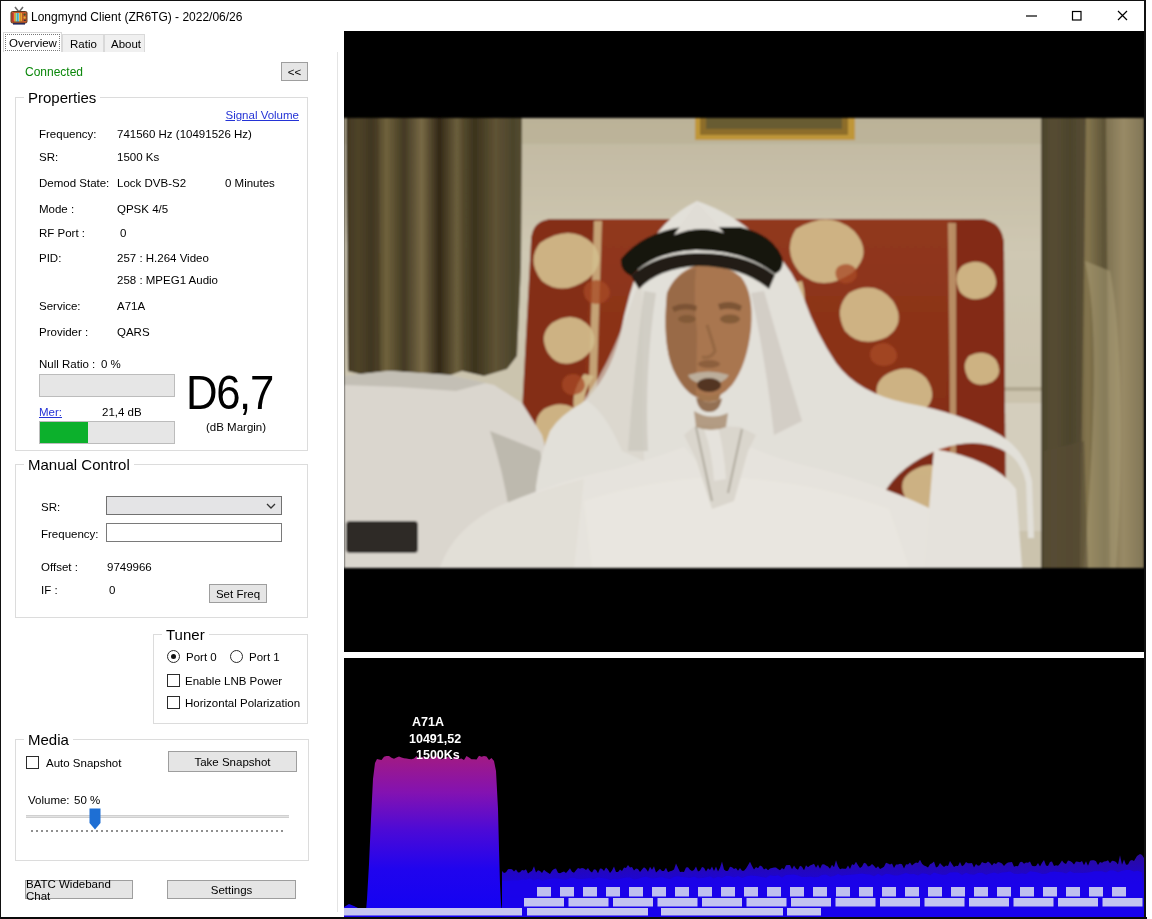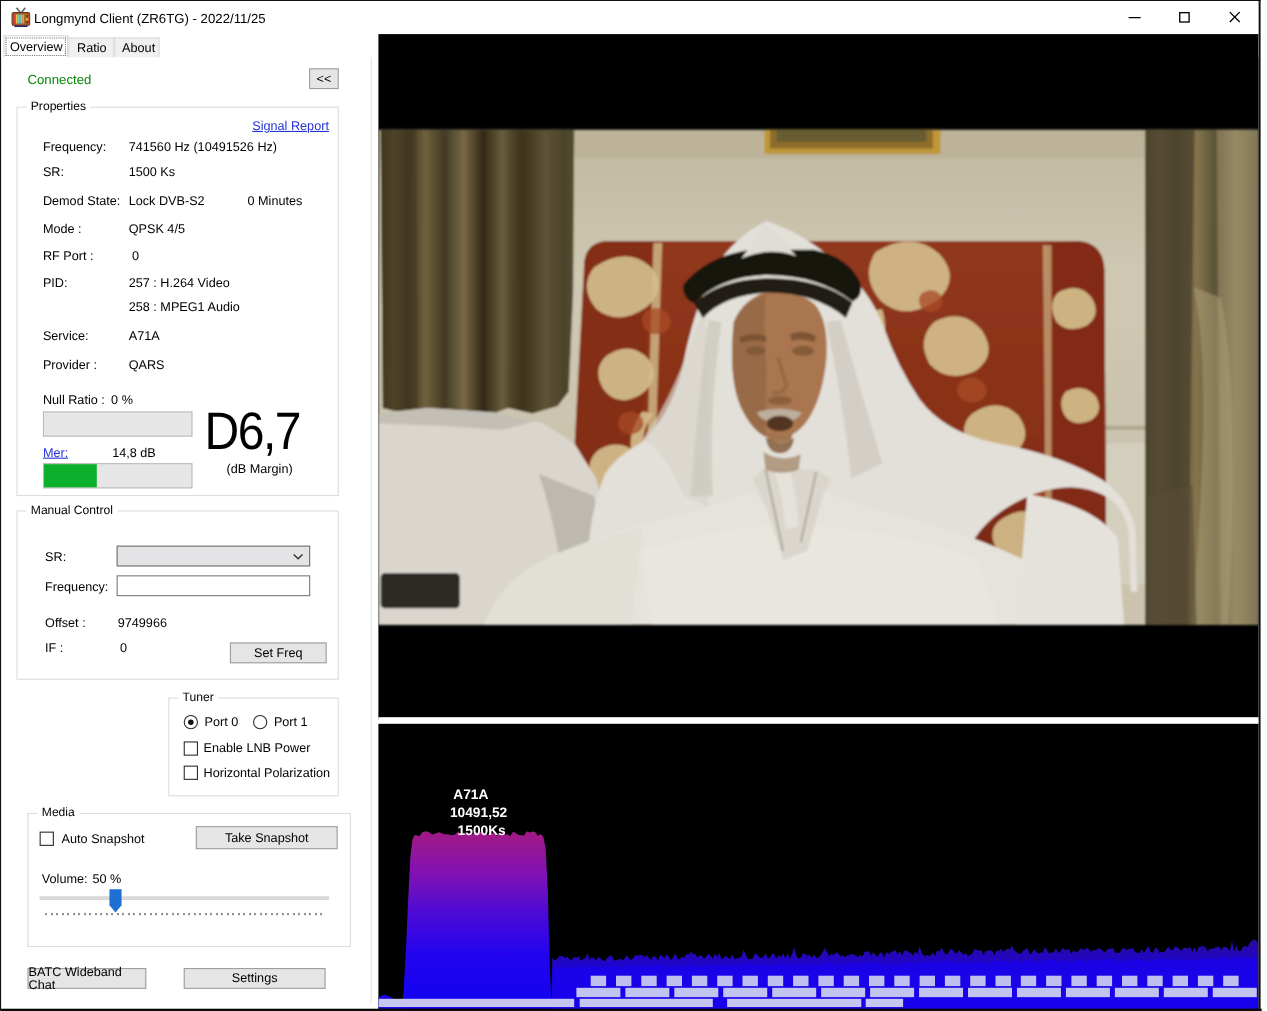--- a/index.html
+++ b/index.html
@@ -1,20 +1,20 @@
 <!DOCTYPE html>
 <html><head><meta charset="utf-8"><style>
 *{margin:0;padding:0;box-sizing:border-box}
 html,body{width:1152px;height:919px;background:#fff;font-family:"Liberation Sans",sans-serif;}
 #app{position:absolute;left:0;top:0;width:1146px;height:919px;background:#fff;border-left:1px solid #111;border-top:1px solid #111;border-right:2px solid #111;}
 .ab{position:absolute}
 .t{position:absolute;font-size:11.5px;color:#000;white-space:nowrap;line-height:14px}
 .link{color:#2433d6;text-decoration:underline}
 .gb{position:absolute;border:1px solid #dcdcdc;background:transparent}
-.gl{position:absolute;top:-7px;left:8px;background:#fff;padding:0 4px;font-size:11px;line-height:13px}
+.gl{position:absolute;top:-7px;left:8px;background:#fff;padding:0 4px;font-size:15px;line-height:13px}
 .btn{position:absolute;background:#e5e5e5;border:1px solid #9e9e9e;font-size:11.5px;display:flex;align-items:center;justify-content:center;color:#000}
 .pb{position:absolute;background:#e6e6e6;border:1px solid #bcbcbc}
 .cb{position:absolute;width:13px;height:13px;background:#fff;border:1px solid #2b2b2b}
 .rb{position:absolute;width:13px;height:13px;background:#fff;border:1px solid #2b2b2b;border-radius:50%}
 .rbdot{position:absolute;left:3px;top:3px;width:5px;height:5px;background:#111;border-radius:50%}
 </style></head><body>
 <div id="app">
 
 <div class="ab" style="left:0;top:0;width:1143px;height:30px;background:#fff">
   <svg class="ab" style="left:9px;top:5px" width="18" height="19" viewBox="0 0 18 19">
@@ -25,21 +25,21 @@
         <rect x="4.2" y="7" width="1.6" height="8.5" fill="#f4c33c"></rect>
         <rect x="5.8" y="7" width="1.6" height="8.5" fill="#7fd8c8"></rect>
         <rect x="7.4" y="7" width="1.6" height="8.5" fill="#58c5e8"></rect>
         <rect x="9" y="7" width="1.7" height="8.5" fill="#f2b03c"></rect>
         <rect x="10.7" y="7" width="1.5" height="8.5" fill="#f0a030"></rect>
     <circle cx="14.6" cy="8.6" r="1.1" fill="#3a5a2a"></circle>
         <circle cx="14.6" cy="11.6" r="1.1" fill="#d8b838"></circle>
         <rect x="13.8" y="13.6" width="2" height="1.4" fill="#333"></rect>
     <rect x="3" y="17" width="12" height="1.6" fill="#2a2a5a"></rect>
   </svg>
-  <div class="t" style="left:30px;top:9px;font-size:12px">Longmynd Client (ZR6TG) - 2022/11/25</div>
+  <div class="t" style="left:30px;top:9px;font-size:12px">Longmynd Client (ZR6TG) - 2022/06/26</div>
   <svg class="ab" style="left:1016px;top:0" width="130" height="30" viewBox="0 0 130 30">
     <line x1="9" y1="15" x2="20" y2="15" stroke="#000" stroke-width="1.2"></line>
     <rect x="55.5" y="10.5" width="8.5" height="8.5" fill="none" stroke="#000" stroke-width="1.2"></rect>
     <path d="M101 10 L110 19 M110 10 L101 19" stroke="#000" stroke-width="1.2"></path>
   </svg>
 </div>
 
 <div class="ab" style="left:0;top:30px;width:1143px;height:21px;background:#fff"></div>
 <div class="ab" style="left:61px;top:33px;width:42px;height:18px;background:#f0f0f0;border:1px solid #d9d9d9;border-bottom:none"></div>
 <div class="t" style="left:69px;top:36px">Ratio</div>
@@ -49,21 +49,21 @@
 <div class="ab" style="left:4px;top:33px;width:55px;height:17px;border:1px dotted #777"></div>
 <div class="t" style="left:8px;top:35px">Overview</div>
 
 <div class="ab" style="left:336px;top:51px;width:1px;height:860px;background:#e4e4e4"></div>
 
 <div class="t" style="left:24px;top:64px;color:#0a870a;font-weight:normal;font-size:12px">Connected</div>
 <div class="btn" style="left:280px;top:61px;width:27px;height:19px">&lt;&lt;</div>
 
 <div class="gb" style="left:14px;top:96px;width:293px;height:354px">
   <div class="gl">Properties</div>
-  <div class="t link" style="right:8px;top:10px">Signal Report</div>
+  <div class="t link" style="right:8px;top:10px">Signal Volume</div>
   <div class="t" style="left:23px;top:29px">Frequency:</div>
       <div class="t" style="left:101px;top:29px">741560 Hz (10491526 Hz)</div>
   <div class="t" style="left:23px;top:52px">SR:</div>
       <div class="t" style="left:101px;top:52px">1500 Ks</div>
   <div class="t" style="left:23px;top:78px">Demod State:</div>
       <div class="t" style="left:101px;top:78px">Lock DVB-S2</div>
       <div class="t" style="left:209px;top:78px">0 Minutes</div>
   <div class="t" style="left:23px;top:104px">Mode :</div>
       <div class="t" style="left:101px;top:104px">QPSK 4/5</div>
   <div class="t" style="left:23px;top:128px">RF Port :</div>
@@ -72,21 +72,21 @@
       <div class="t" style="left:101px;top:153px">257 : H.264 Video</div>
   <div class="t" style="left:101px;top:175px">258 : MPEG1 Audio</div>
   <div class="t" style="left:23px;top:201px">Service:</div>
       <div class="t" style="left:101px;top:201px">A71A</div>
   <div class="t" style="left:23px;top:227px">Provider :</div>
       <div class="t" style="left:101px;top:227px">QARS</div>
   <div class="t" style="left:23px;top:259px">Null Ratio :</div>
       <div class="t" style="left:85px;top:259px">0 %</div>
   <div class="pb" style="left:23px;top:276px;width:136px;height:23px"></div>
   <div class="t link" style="left:23px;top:307px">Mer:</div>
-      <div class="t" style="left:86px;top:307px">14,8 dB</div>
+      <div class="t" style="left:86px;top:307px">21,4 dB</div>
   <div class="pb" style="left:23px;top:323px;width:136px;height:23px">
         <div style="position:absolute;left:0;top:0;width:48px;height:21px;background:#0cb02c"></div>
       </div>
   <div class="t" style="left:170px;top:271px;font-size:48px;line-height:48px;letter-spacing:-1.5px;transform:scaleX(0.91);transform-origin:left top">D6,7</div>
   <div class="t" style="left:190px;top:322px">(dB Margin)</div>
 </div>
 
 <div class="gb" style="left:14px;top:463px;width:293px;height:154px">
   <div class="gl">Manual Control</div>
   <div class="t" style="left:25px;top:35px">SR:</div>
@@ -94,38 +94,38 @@
      <svg class="ab" style="right:5px;top:6px" width="10" height="7">
           <path d="M1 1 L5 5 L9 1" stroke="#333" stroke-width="1.3" fill="none"></path>
         </svg>
   </div>
   <div class="t" style="left:25px;top:62px">Frequency:</div>
   <div class="ab" style="left:90px;top:58px;width:176px;height:19px;background:#fff;border:1px solid #7a7a7a"></div>
   <div class="t" style="left:25px;top:95px">Offset :</div>
       <div class="t" style="left:91px;top:95px">9749966</div>
   <div class="t" style="left:25px;top:118px">IF :</div>
       <div class="t" style="left:93px;top:118px">0</div>
-  <div class="btn" style="left:193px;top:119px;width:88px;height:19px">Set Freq</div>
+  <div class="btn" style="left:193px;top:119px;width:58px;height:19px">Set Freq</div>
 </div>
 
 <div class="gb" style="left:152px;top:633px;width:155px;height:90px">
   <div class="gl">Tuner</div>
   <div class="rb" style="left:13px;top:15px">
         <div class="rbdot"></div>
       </div>
       <div class="t" style="left:32px;top:15px">Port 0</div>
   <div class="rb" style="left:76px;top:15px"></div>
       <div class="t" style="left:95px;top:15px">Port 1</div>
   <div class="cb" style="left:13px;top:39px"></div>
       <div class="t" style="left:31px;top:39px">Enable LNB Power</div>
   <div class="cb" style="left:13px;top:61px"></div>
       <div class="t" style="left:31px;top:61px">Horizontal Polarization</div>
 </div>
 
-<div class="gb" style="left:24px;top:738px;width:294px;height:122px">
+<div class="gb" style="left:14px;top:738px;width:294px;height:122px">
   <div class="gl">Media</div>
   <div class="t" style="left:30px;top:16px">Auto Snapshot</div>
   <div class="cb" style="left:10px;top:16px"></div>
   <div class="btn" style="left:152px;top:11px;width:129px;height:21px">Take Snapshot</div>
   <div class="t" style="left:12px;top:53px">Volume:</div>
       <div class="t" style="left:58px;top:53px">50 %</div>
   <div class="ab" style="left:10px;top:75px;width:263px;height:3px;background:#e3e3e3;border-top:1px solid #d0d0d0;border-bottom:1px solid #cfcfcf"></div>
   <svg class="ab" style="left:73px;top:68px" width="12" height="22" viewBox="0 0 12 22">
         <path d="M0.5 0.5 H11.5 V15 L6 21.5 L0.5 15 Z" fill="#1e6fd4"></path>
       </svg>

